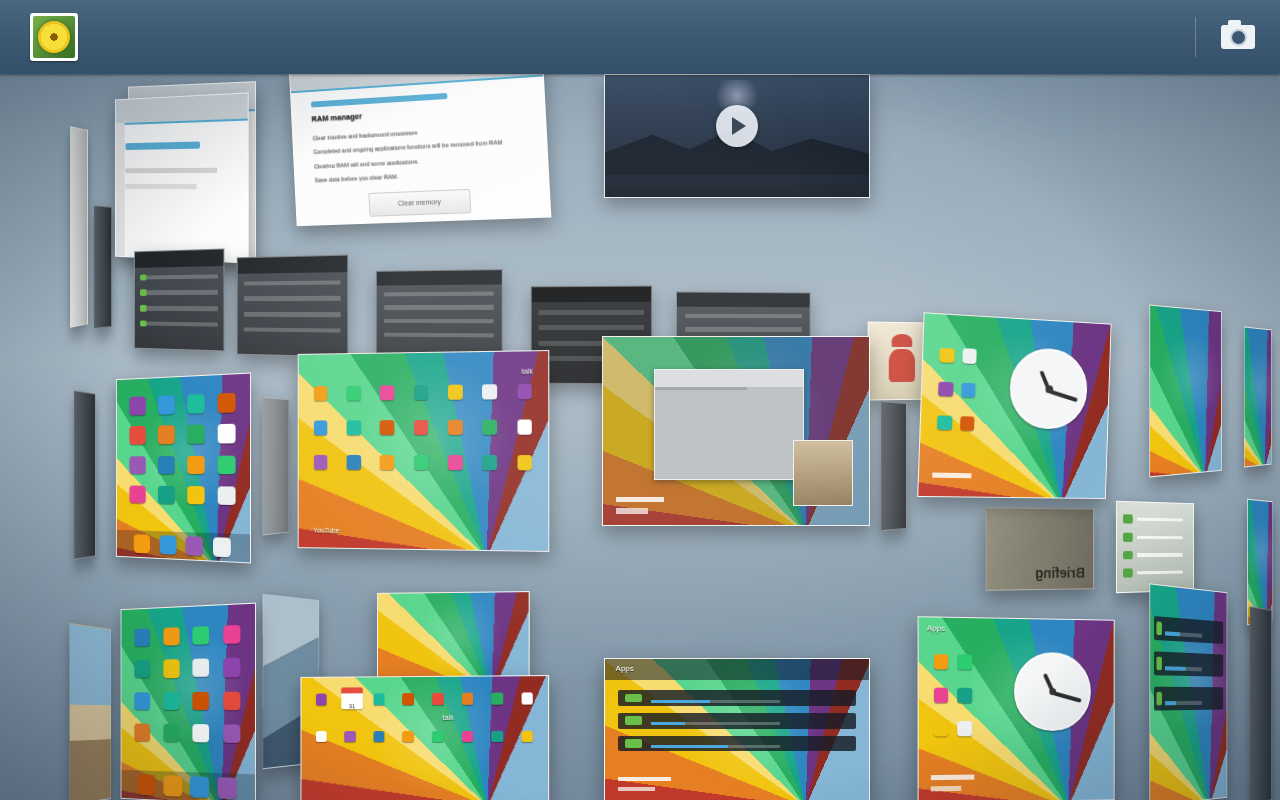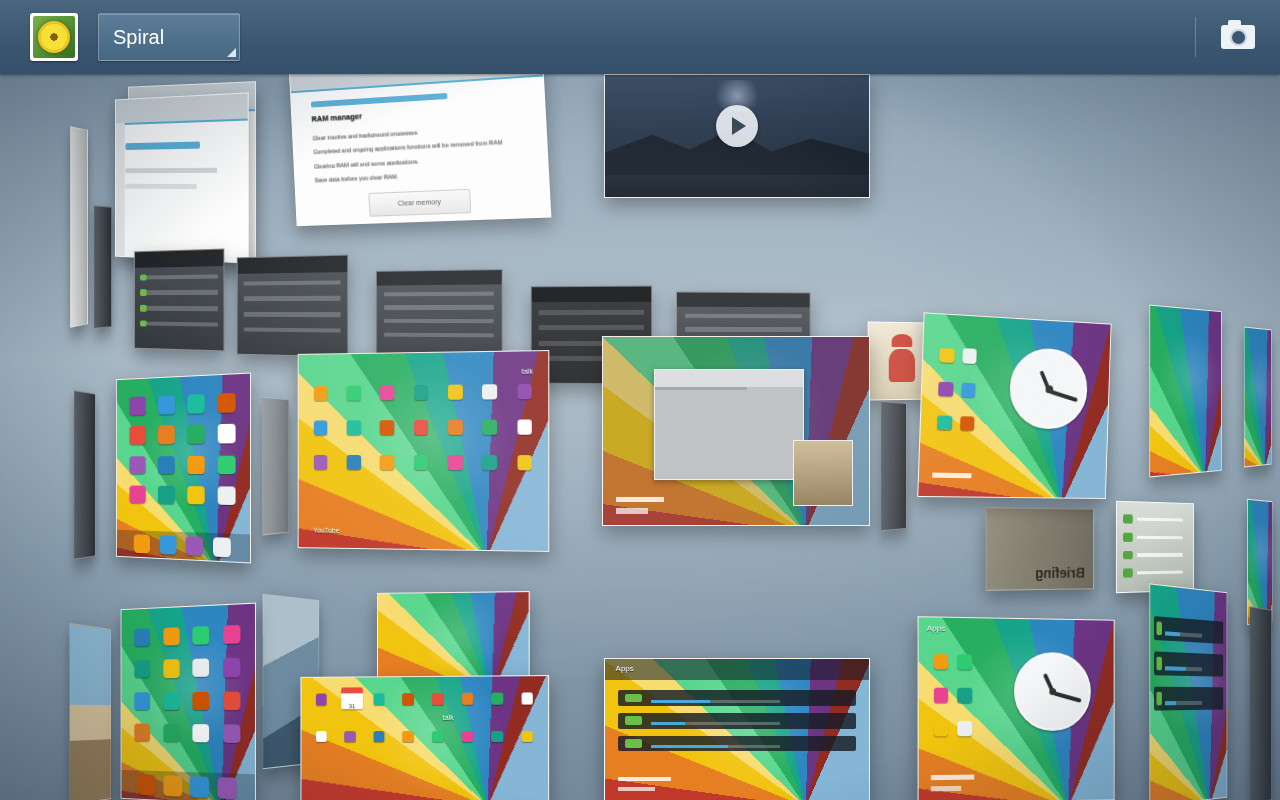--- a/index.html
+++ b/index.html
@@ -133,24 +133,20 @@
     font-size:7px;color:#555;}
   .appsbar{top:0;left:0;right:0;height:15%;background:rgba(18,26,36,.55);display:flex;align-items:center;}
 </style>
 </head>
 <body>
 
 <div class="topbar">
   <div class="appicon">
     <div class="flower"></div>
   </div>
-  <div class="viewbtn">
-    <span>Spiral</span>
-    <span class="corner"></span>
-  </div>
   <div class="bar-right">
     <div class="sep"></div>
     <div class="cambtn">
       <div class="cam"></div>
     </div>
   </div>
 </div>
 
 <div class="stage">
     <div class="tile k-sliver-light dkb" style="left: 60px; top: 128px; width: 36px; height: 196px; z-index: 1; transform: perspective(900px) rotateY(62deg);"></div>

